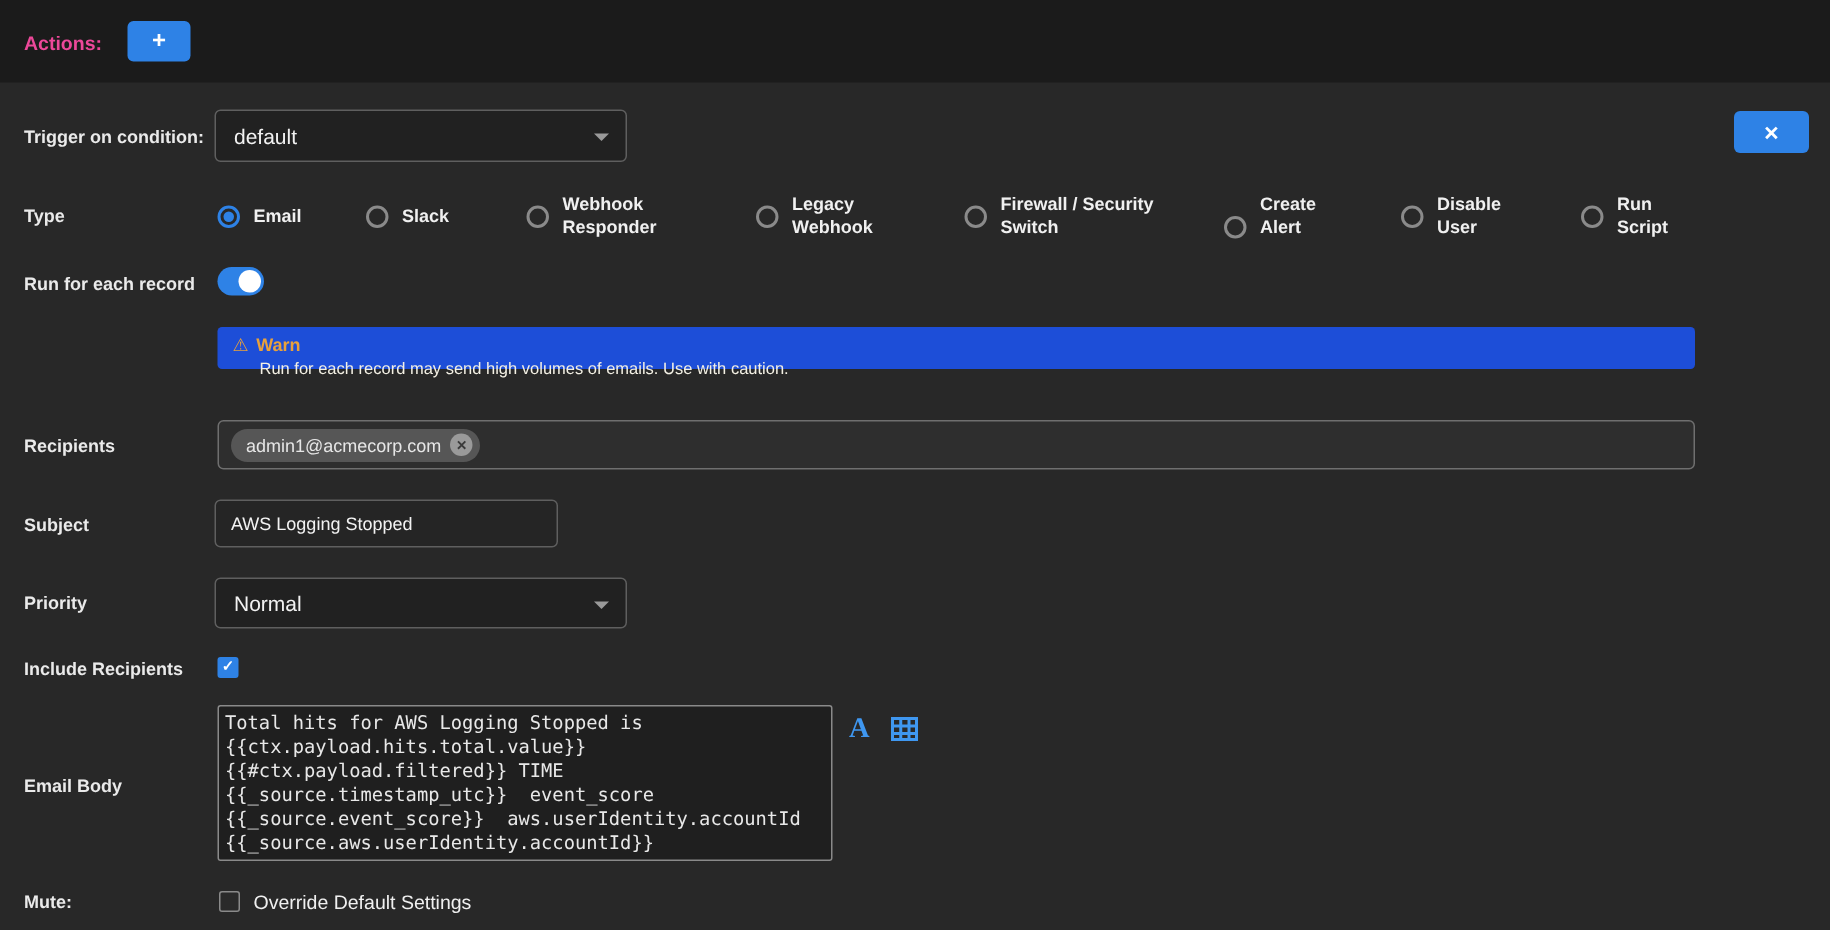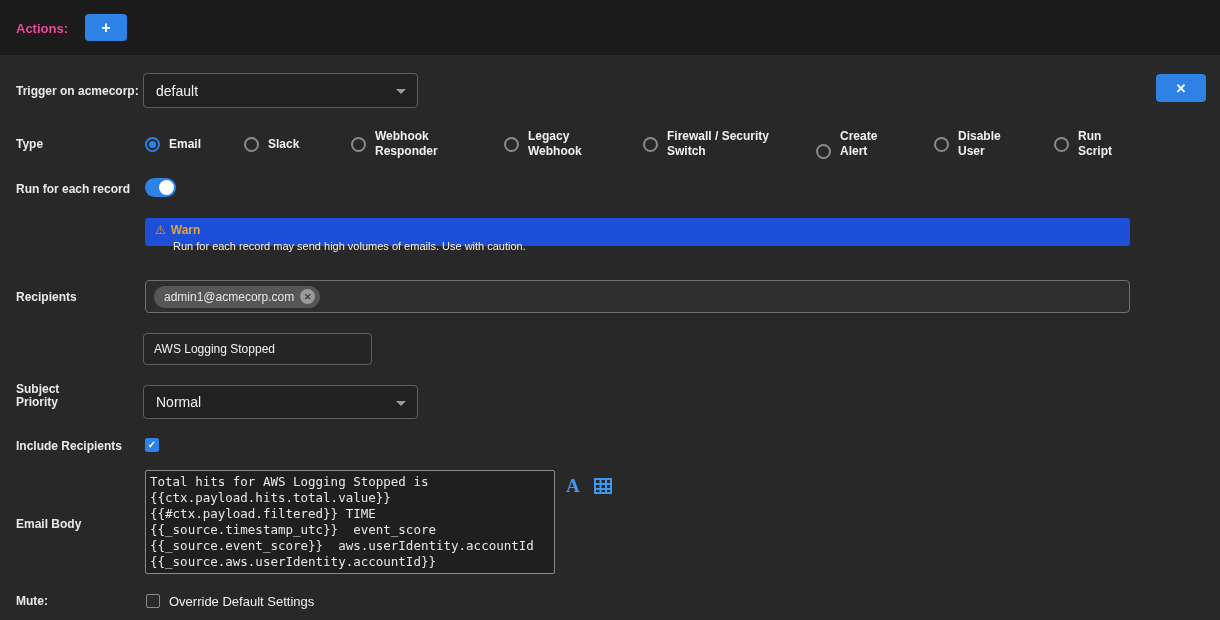--- a/index.html
+++ b/index.html
@@ -142,21 +142,21 @@
 
 <div class="header">
   <span class="actions-label">Actions:</span>
   <button class="add-btn">+</button>
 </div>
 
 <div class="panel">
 
   <button class="close-btn">✕</button>
 
-  <div class="field-label" style="top:29px;">Trigger on acmecorp:</div>
+  <div class="field-label" style="top:29px;">Trigger on condition:</div>
   <div class="select sel-trigger">
     <span>default</span>
     <span class="chev"></span>
   </div>
 
   <div class="field-label" style="top:82px;">Type</div>
   <div class="radio-row">
     <label class="radio-option selected">
       <span class="radio"></span>
       <span class="radio-label">Email</span>
@@ -202,21 +202,21 @@
   </div>
 
   <div class="field-label" style="top:235px;">Recipients</div>
   <div class="tag-box">
     <span class="chip">
       <span>admin1@acmecorp.com</span>
       <span class="chip-remove">✕</span>
     </span>
   </div>
 
-  <div class="field-label" style="top:288px;margin-top:39px;">Subject</div>
+  <div class="field-label" style="top:288px;">Subject</div>
   <input class="subject-input" value="AWS Logging Stopped" style="">
 
   <div class="field-label" style="top:340px;">Priority</div>
   <div class="select sel-priority">
     <span>Normal</span>
     <span class="chev"></span>
   </div>
 
   <div class="field-label" style="top:384px;">Include Recipients</div>
   <span class="checkbox cb-interflow checked"></span>

